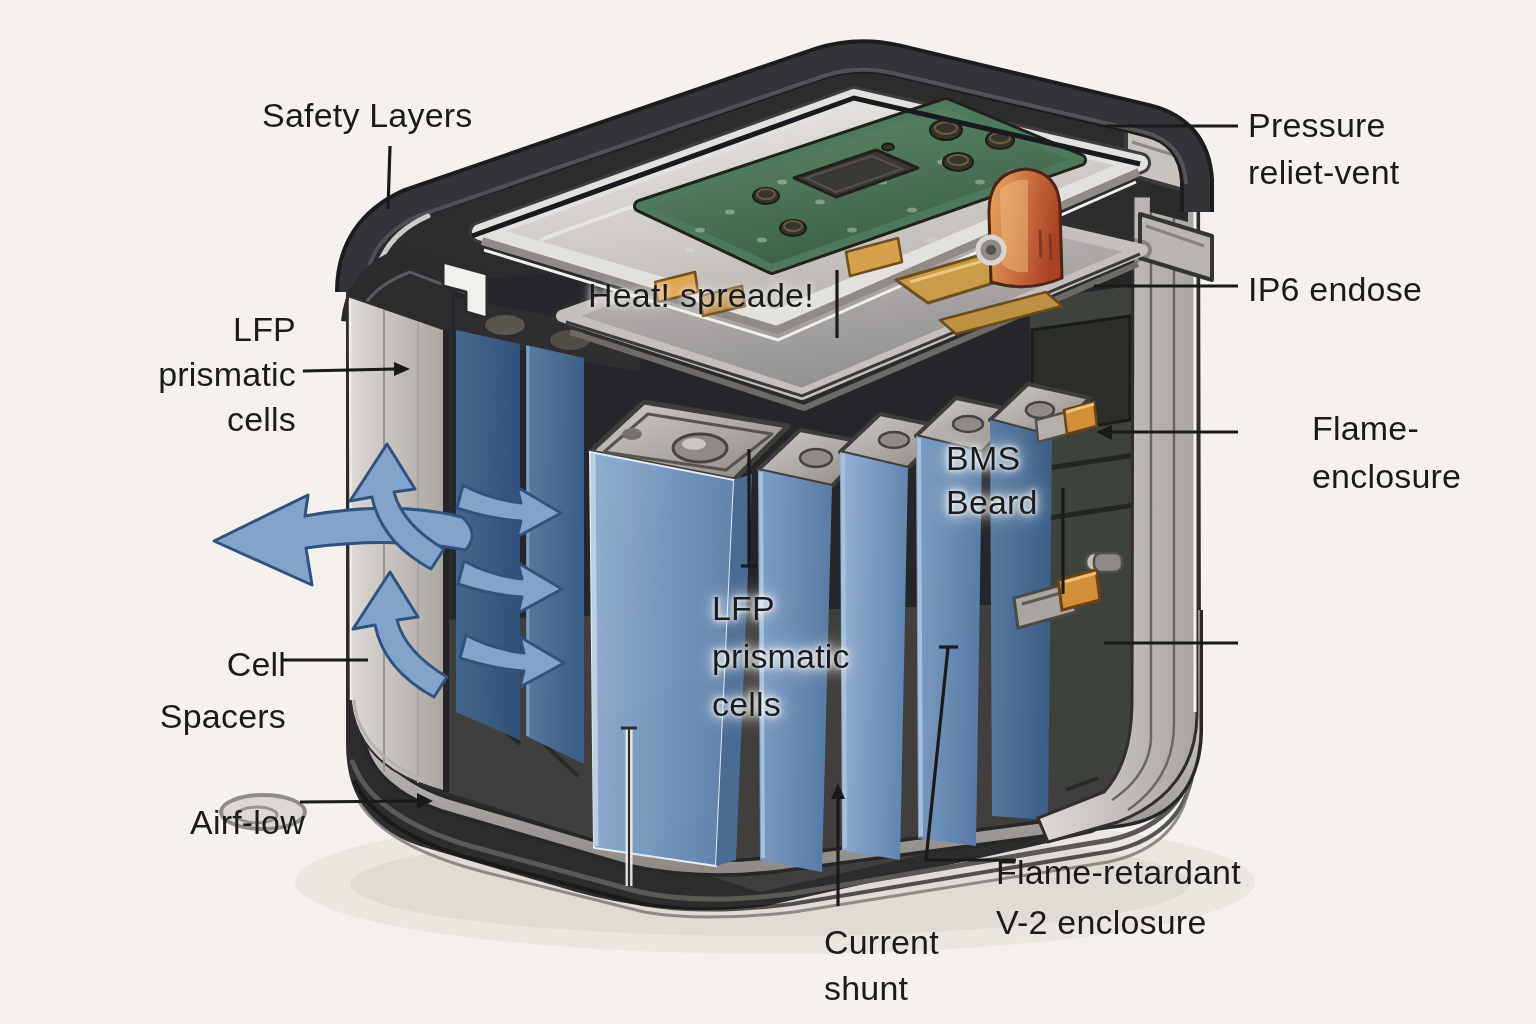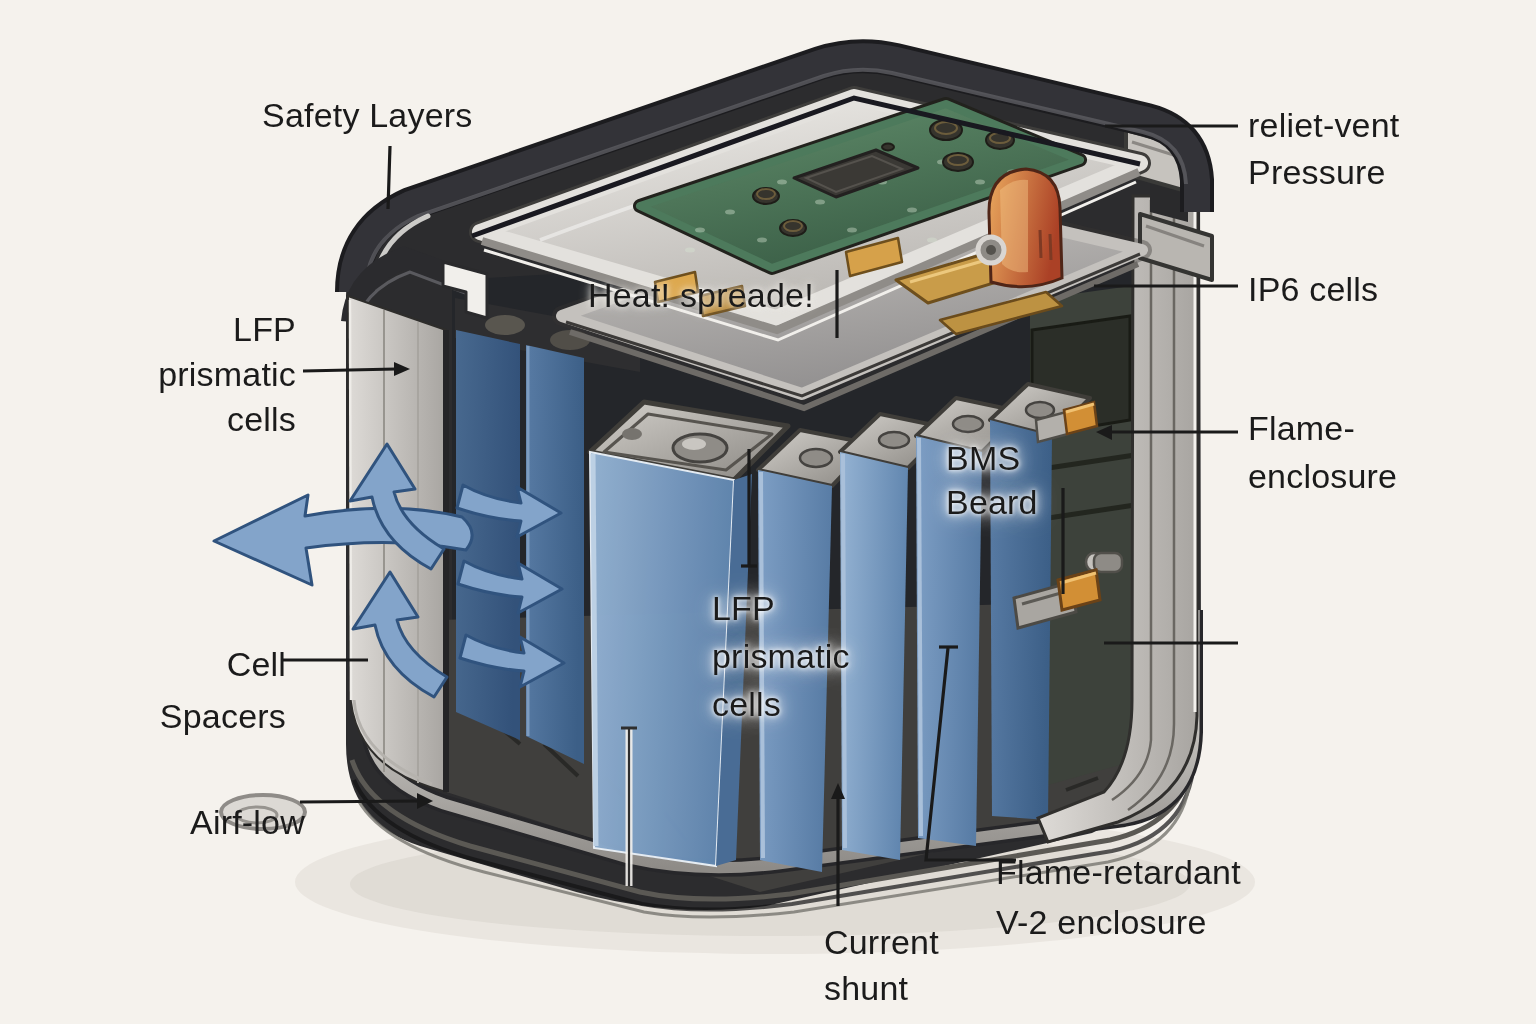--- a/index.html
+++ b/index.html
@@ -19,21 +19,21 @@
   .glow{
     text-shadow:0 0 4px rgba(255,255,255,.95),0 0 9px rgba(255,255,255,.9),
                 0 0 16px rgba(255,255,255,.85),0 0 26px rgba(255,255,255,.7);
   }
   .mildglow{ text-shadow:0 0 6px rgba(245,243,238,.9),0 0 12px rgba(245,243,238,.7);padding-left:11px; }
   #lab-safety{left:262px;top:92px;}
   #lab-pressure{left:1248px;top:102px;line-height:47px;}
   #lab-lfp-left{left:108px;top:307px;width:188px;line-height:45px;}
   #lab-ip6{left:1248px;top:266px;}
   #lab-heat{left:577px;top:272px;}
-  #lab-endose{left:1248px;top:404px;line-height:48px;}
+  #lab-endose{left:1312px;top:404px;line-height:48px;}
   #lab-bms{left:946px;top:436px;line-height:44px;}
   #lab-spacers{left:96px;top:638px;width:190px;line-height:52px;}
   #lab-ip65{left:1248px;top:623px;}
   #lab-airflow{left:190px;top:799px;}
   #lab-lfp-center{left:712px;top:584px;line-height:48px;}
   #lab-shunt{left:824px;top:919px;line-height:46px;}
   #lab-enclosure{left:996px;top:847px;line-height:50px;}
 </style>
 </head>
 <body>
@@ -343,31 +343,31 @@
   <g>
     <line x1="629" y1="728" x2="629" y2="886" stroke="#f4f2ee" stroke-width="7" opacity="0.9"></line>
     <line x1="629" y1="728" x2="629" y2="886" stroke="#2e2e2e" stroke-width="2.2"></line>
     <line x1="621" y1="728" x2="637" y2="728" stroke="#2e2e2e" stroke-width="3"></line>
   </g>
 </svg>
 
 <div class="label" id="lab-safety">Safety Layers</div>
 
 <div class="label" id="lab-pressure">
+  <div>Pressure</div>
   <div>reliet-vent</div>
-  <div>Pressure</div>
 </div>
 
 <div class="label ra" id="lab-lfp-left">
   <div>LFP</div>
   <div>prismatic</div>
   <div>cells</div>
 </div>
 
-<div class="label" id="lab-ip6">IP6 cells</div>
+<div class="label" id="lab-ip6">IP6 endose</div>
 
 <div class="label mildglow" id="lab-heat">Heat! spreade!</div>
 
 <div class="label" id="lab-endose">
   <div>Flame-</div>
   <div>enclosure</div>
 </div>
 
 <div class="label glow" id="lab-bms">
   <div>BMS</div>

